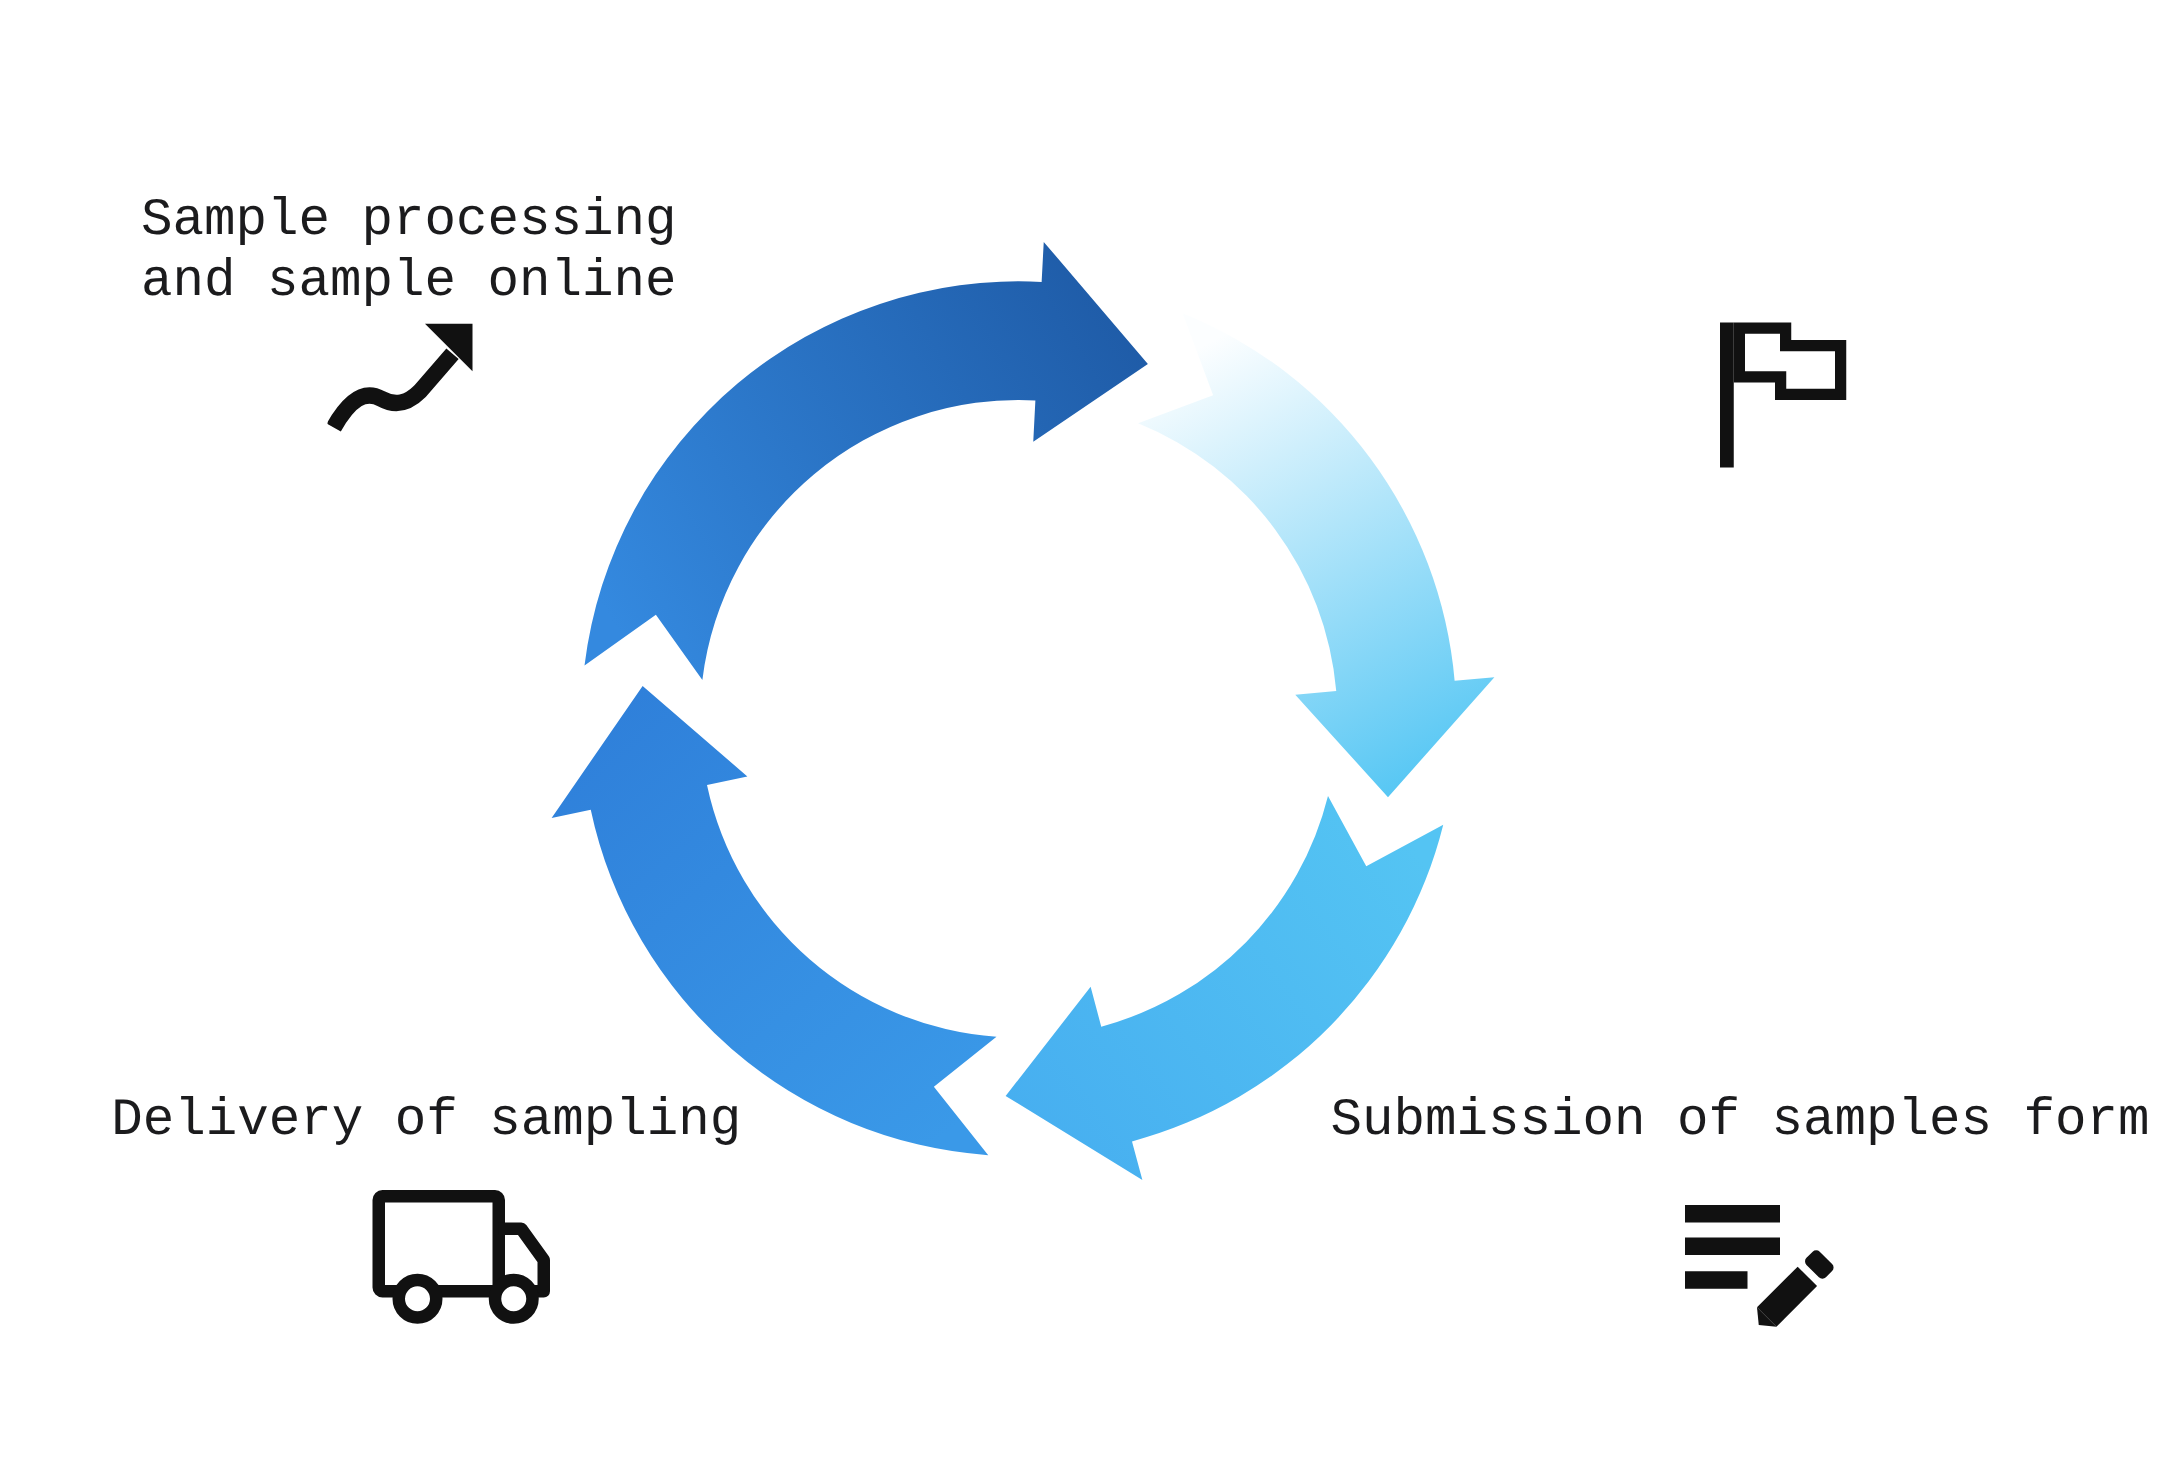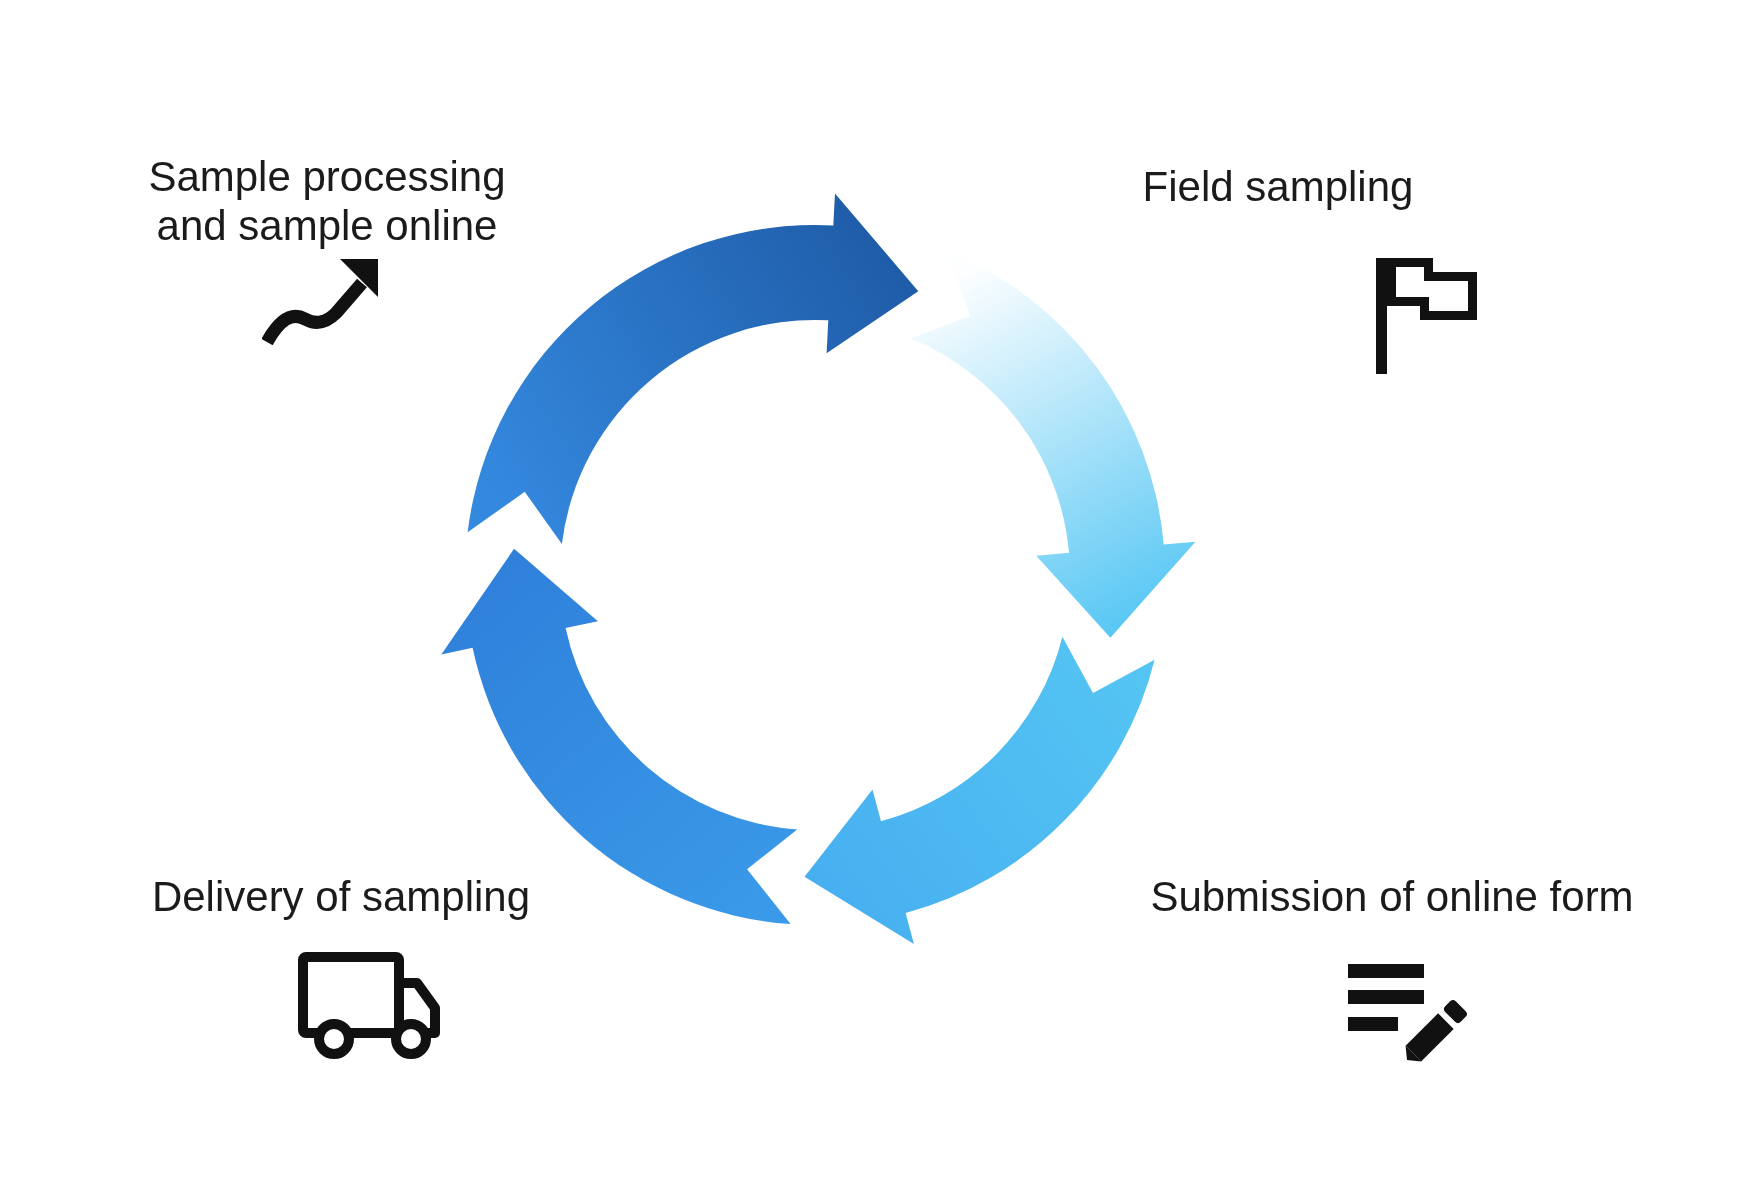--- a/index.html
+++ b/index.html
@@ -1,20 +1,20 @@
 <!DOCTYPE html>
 <html><head>
 <meta charset="utf-8">
 <style>
   html,body{margin:0;padding:0;background:#ffffff;}
   .canvas{
     position:relative;
     width:1742px;height:1183px;
     background:#ffffff;
-    font-family:Liberation Sans, sans-serif;
+    font-family:Liberation Mono, monospace;
     overflow:hidden;
   }
   .cycle-svg{position:absolute;left:0;top:0;}
   .lbl{
     position:absolute;
     transform:translateX(-50%);
     font-size:42px;
     line-height:49px;
     color:#1b1b1d;
     text-align:center;
@@ -58,25 +58,24 @@
       <path d="M946.1,250.5 A350 350 0 0 1 1163.7,544.5 L1195.5,541.7 L1110.4,637.8 L1036.2,555.7 L1069.0,552.8 A255 255 0 0 0 910.5,338.6 L970.5,316.1 Z" fill="url(#segGrad1)"></path>
       <path d="M1154.6,659.7 A350 350 0 0 1 905.6,913.1 L913.9,944.0 L804.5,876.8 L872.5,789.4 L881.0,821.3 A255 255 0 0 0 1062.4,636.7 L1093.0,693.0 Z" fill="url(#segGrad2)"></path>
       <path d="M790.6,924.1 A350 350 0 0 1 472.6,647.8 L441.3,654.4 L514.1,548.7 L597.9,621.2 L565.6,628.0 A255 255 0 0 0 797.2,829.4 L747.1,869.3 Z" fill="url(#segGrad3)"></path>
     </svg>
 
   <div class="lbl lbl-tl">
     <div>Sample processing</div>
     <div>and sample online</div>
   </div>
 
-  <div class="lbl lbl-tr">Field sampling</div>
 
   <div class="lbl lbl-bl">Delivery of sampling</div>
 
-  <div class="lbl lbl-br">Submission of online form</div>
+  <div class="lbl lbl-br">Submission of samples form</div>
 
   <svg class="icon ic-trend" width="122" height="92" viewBox="0 0 122 92">
     <path d="M5,87 C18,64 30,57 43,64 C54,70 64,68 74,58 L100,28" fill="none" stroke="#111111" stroke-width="13"></path>
     <polygon points="78,4 116,4 116,42" fill="#111111"></polygon>
   </svg>
 
   <svg class="icon ic-flag" width="102" height="120" viewBox="0 0 102 120">
     <rect x="0" y="2" width="11" height="116" fill="#111111"></rect>
     <path fill-rule="evenodd" fill="#111111" d="M11,2 H57 V16 H101 V64 H44 V50 H11 Z
              M20,11 H48 V25 H92 V55 H53 V41 H20 Z"></path>

